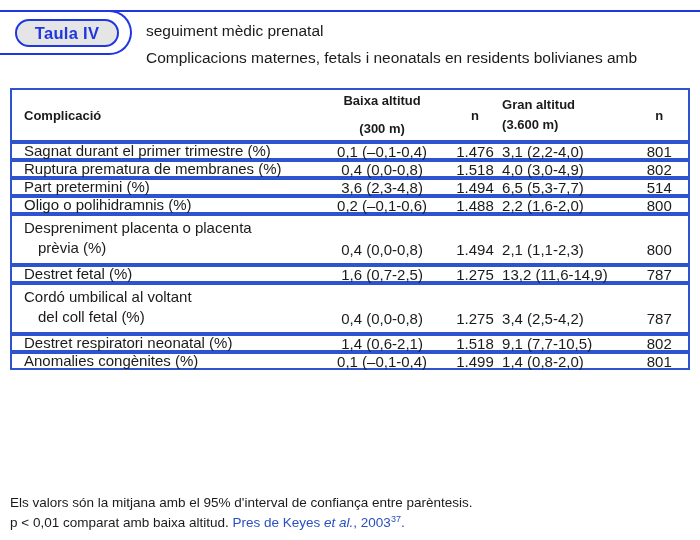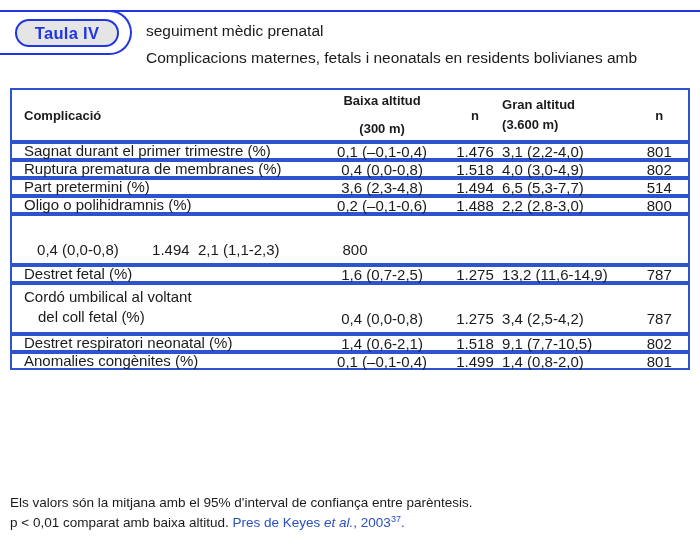--- a/index.html
+++ b/index.html
@@ -152,27 +152,31 @@
   </div>
 
   <div class="sep"></div>
 
   <div class="trow">
     <div class="c-label">
         <span class="lbl-line">Oligo o polihidramnis (%)</span>
       </div>
     <div class="c-baixa">0,2 (–0,1-0,6)</div>
     <div class="c-n1">1.488</div>
-    <div class="c-gran">2,2 (2,8-3,0)</div>
+    <div class="c-gran">2,2 (1,6-2,0)</div>
     <div class="c-n2">800</div>
   </div>
 
   <div class="sep"></div>
 
   <div class="trow two-line">
+    <div class="c-label">
+      <span class="lbl-line">Despreniment placenta o placenta</span>
+      <span class="lbl-line lbl-line2">prèvia (%)</span>
+    </div>
     <div class="c-baixa">0,4 (0,0-0,8)</div>
     <div class="c-n1">1.494</div>
     <div class="c-gran">2,1 (1,1-2,3)</div>
     <div class="c-n2">800</div>
   </div>
 
   <div class="sep"></div>
 
   <div class="trow">
     <div class="c-label">

